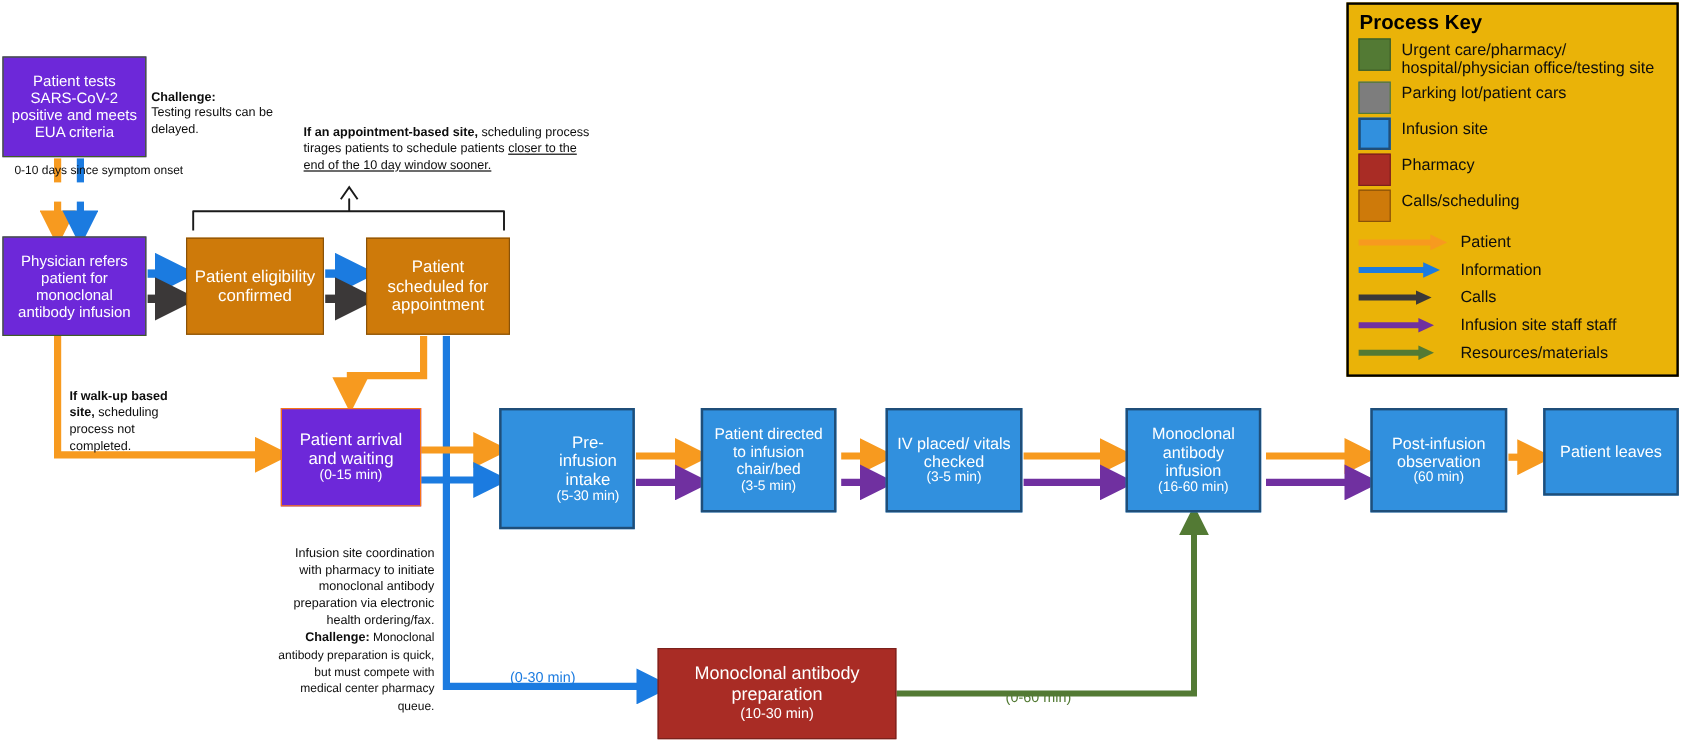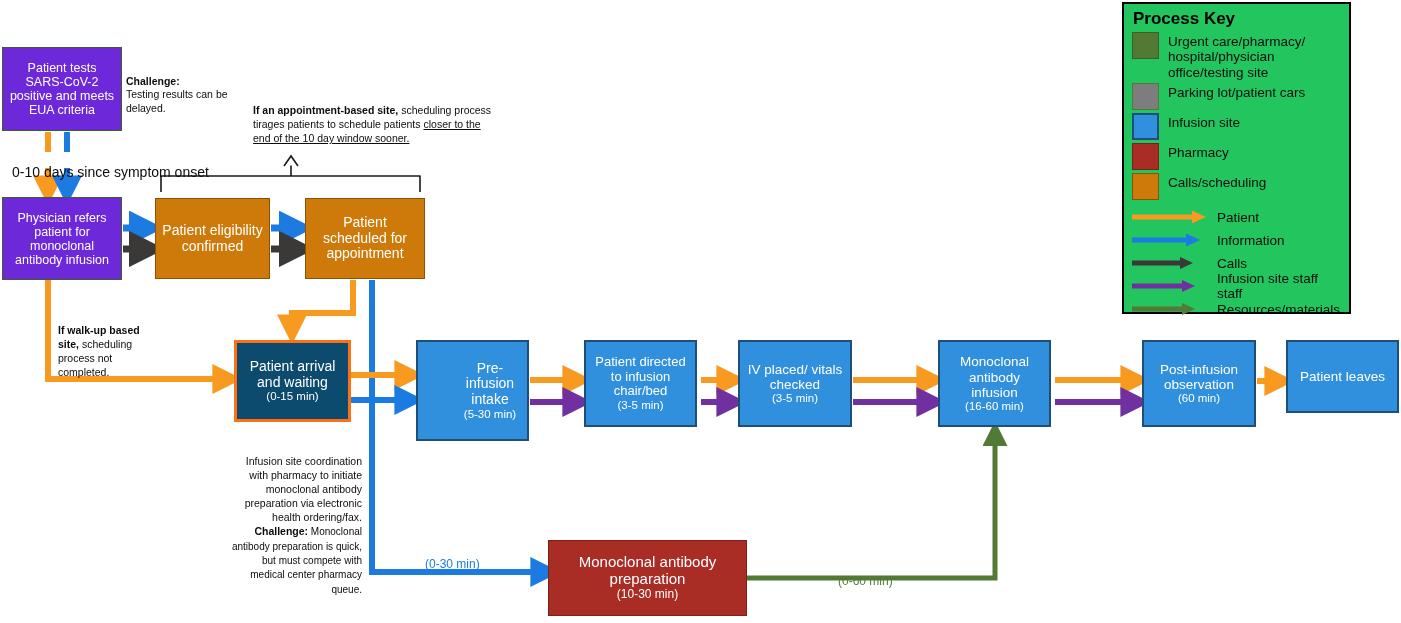--- a/index.html
+++ b/index.html
@@ -18,21 +18,21 @@
     align-items:center; justify-content:center;
     text-align:center;
     color:#ffffff;
     line-height:1.12;
     padding:2px 4px;
   }
   .node .title { display:block; }
   .node .dur { display:block; }
 
   .green  { background:#6d28d9; border:1px solid #3f5d27; }
-  .gray   { background:#0c4a6e; border:3px solid #f97316; }
+  .gray   { background:#6d28d9; border:1px solid #f97316; }
   .blue   { background:#3190DE; border:2px solid #1f4e79; }
   .red    { background:#A92C25; border:1px solid #7b211c; }
   .orange { background:#CE7A0A; border:1px solid #8a5207; }
 
   .note {
     position:absolute; color:#0d0d0d;
     font-size:10.5px; line-height:1.28;
   }
   .note b { font-weight:bold; }
   .note .u { text-decoration:underline; }
@@ -40,22 +40,22 @@
   .elabel {
     position:absolute;
     font-size:11px; color:#0d0d0d;
   }
   .elabel.blue-t { color:#1B7BE0; font-size:12px; }
   .elabel.green-t { color:#537A34; font-size:12px; }
 
   
   #legend {
     position:absolute; left:1122px; top:2px;
-    width:229px; height:312px;
-    background:#22c55e; border:2px solid #000000;
+    width:277px; height:312px;
+    background:#eab308; border:2px solid #000000;
     padding:5px 7px 4px 8px;
   }
   #legend .lg-title {
     font-size:17px; font-weight:bold; color:#000; margin:0 0 3px 1px;
   }
   .lg-row { display:flex; align-items:flex-start; margin-bottom:3px; }
   .lg-sw { width:27px; height:27px; flex:0 0 27px; margin-right:9px; }
   .lg-sw.green  { background:#537A34; border:1px solid #3f5d27; }
   .lg-sw.gray   { background:#7D7D7D; border:1px solid #537A34; }
   .lg-sw.blue   { background:#3190DE; border:2px solid #1f4e79; }
@@ -225,21 +225,21 @@
   <div class="note" style="left:58px; top:324px; width:100px; line-height:1.32;">
     <b>If walk-up based site,</b><span> scheduling process not completed.</span>
   </div>
 
   <div class="note" style="left:230px; top:454px; width:132px; text-align:right; line-height:1.34;">
     <span>Infusion site coordination with pharmacy to initiate monoclonal antibody preparation via electronic health ordering/fax.</span>
     <b>Challenge:</b><span style="font-size:10px;"> Monoclonal antibody preparation is quick, but must compete with medical center pharmacy queue.</span>
   </div>
 
 
-  <div class="elabel" style="left:12px; top:164px; font-size:14px;">0-10 days since symptom onset</div>
+  <div class="elabel" style="left:12px; top:137px; font-size:10px;">0-10 days since symptom onset</div>
 
   <div class="elabel blue-t" style="left:425px; top:557px;">(0-30 min)</div>
 
   <div class="elabel green-t" style="left:838px; top:562px;margin-top:12px;">(0-60 min)</div>
 
   <div id="legend">
     <div class="lg-title">Process Key</div>
 
     <div class="lg-row">
       <span class="lg-sw green"></span>

